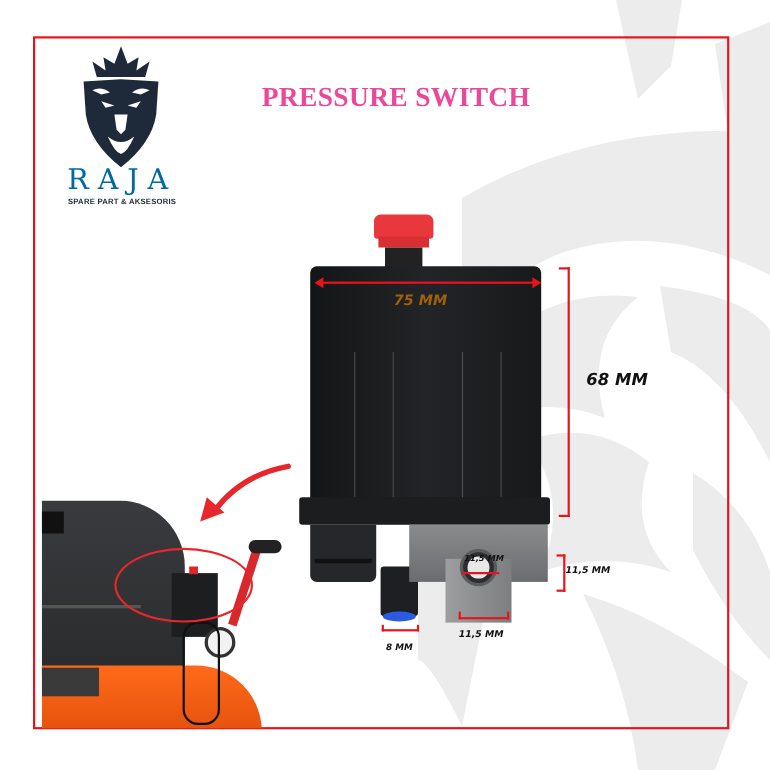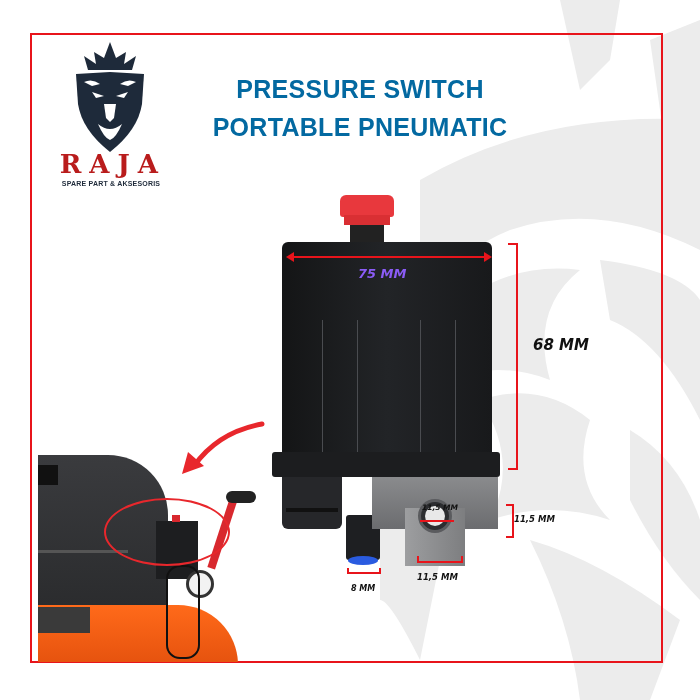--- a/index.html
+++ b/index.html
@@ -1,25 +1,25 @@
 <!DOCTYPE html>
 <html><head>
   <meta charset="utf-8">
   <style>
     html, body { margin:0; padding:0; }
     body { width:700px; height:700px; position:relative; overflow:hidden; background:#ffffff; font-family:"Liberation Sans", sans-serif; }
     .abs { position:absolute; }
     .watermark { left:380px; top:0; width:320px; height:700px; }
     .frame { left:30px; top:33px; width:633px; height:630px; border:2px solid #e8141b; box-sizing:border-box; }
     .logo { left:62px; top:38px; width:96px; height:118px; }
-    .brand { left:56px; top:150px; width:110px; text-align:right; color:#b91c1c; font-family:"DejaVu Serif", serif; font-weight:bold; font-size:26px; letter-spacing:8px; line-height:28px; }
+    .brand { left:56px; top:150px; width:110px; text-align:center; color:#0369a1; font-family:"DejaVu Serif", serif; font-weight:normal; font-size:26px; letter-spacing:8px; line-height:28px; }
     .tagline { left:56px; top:180px; width:110px; text-align:center; color:#1e2a3a; font-size:7px; font-weight:bold; letter-spacing:0.2px; }
-    .title { left:200px; top:70px; width:320px; text-align:center; color:#0369a1; font-weight:bold; font-size:25px; line-height:38px; font-family:Liberation Sans, sans-serif; letter-spacing:0.3px; }
+    .title { left:200px; top:70px; width:320px; text-align:center; color:#ec4899; font-weight:bold; font-size:25px; line-height:38px; font-family:Liberation Serif, serif; letter-spacing:0.3px; }
     .dim { color:#111; font-style:italic; font-weight:bold; font-family:"DejaVu Sans", sans-serif; white-space:nowrap; }
-    .dim-white { color:#8b5cf6; }
+    .dim-white { color:#a16207; }
     .red { background:#e8141b; }
   </style>
 </head>
 <body>
 
 <svg class="abs watermark" viewBox="0 0 320 700">
   <g fill="#ececec">
     <path d="M180 0 L240 0 L230 60 L200 90 Z"></path>
     <path d="M270 40 L320 20 L320 230 L290 180 Z"></path>
     <path d="M40 180 Q160 110 320 120 L320 250 Q220 200 130 230 Q80 250 40 300 Z"></path>
@@ -48,21 +48,20 @@
     <path d="M36 86 Q48 96 60 86 Q54 100 48 102 Q42 100 36 86 Z"></path>
     <path d="M22 44 Q30 40 38 46 L30 48 Z"></path>
     <path d="M74 44 Q66 40 58 46 L66 48 Z"></path>
   </g>
 </svg>
 <div class="abs brand">RAJA</div>
 <div class="abs tagline">SPARE PART &amp; AKSESORIS</div>
 
 <div class="abs title">
   <div>PRESSURE SWITCH</div>
-  <div>PORTABLE PNEUMATIC</div>
 </div>
 
 <div class="abs" style="left:262px;top:190px;width:260px;height:410px;">
 
   <div class="abs" style="left:78px;top:5px;width:54px;height:22px;background:#e8383d;border-radius:6px 6px 3px 3px;"></div>
   <div class="abs" style="left:82px;top:25px;width:46px;height:10px;background:#d92f33;"></div>
   <div class="abs" style="left:88px;top:35px;width:34px;height:18px;background:#222;"></div>
 
   <div class="abs" style="left:20px;top:52px;width:210px;height:225px;background:linear-gradient(90deg,#141516,#222427 50%,#18191b);border-radius:6px 6px 2px 2px;"></div>
 

